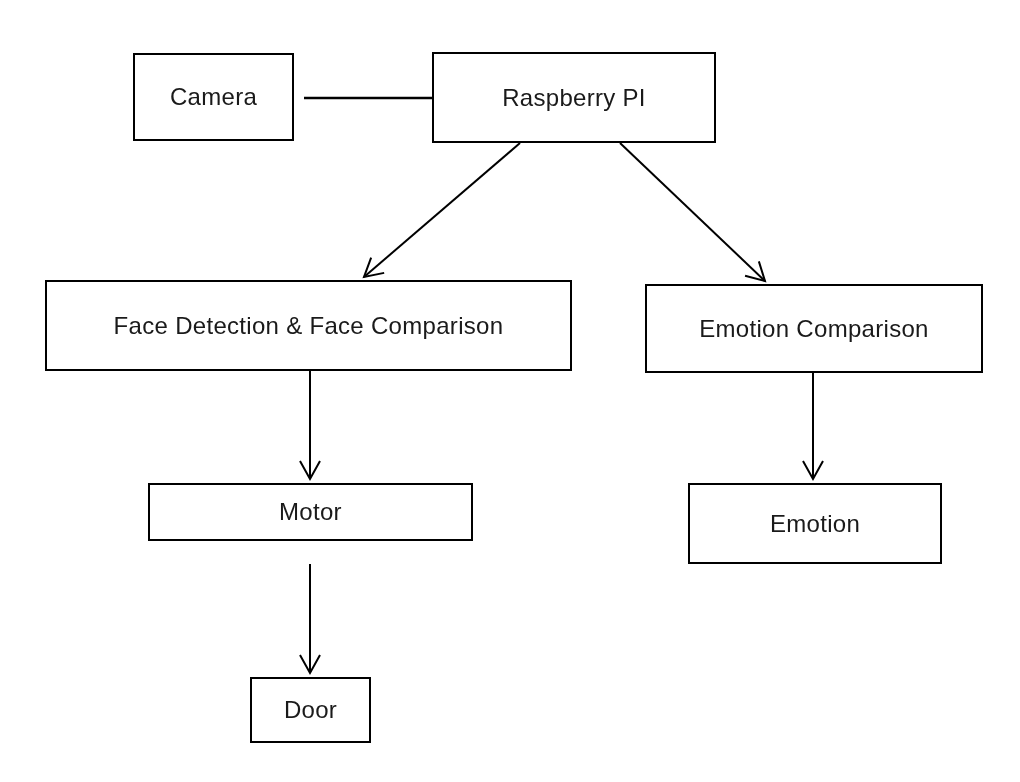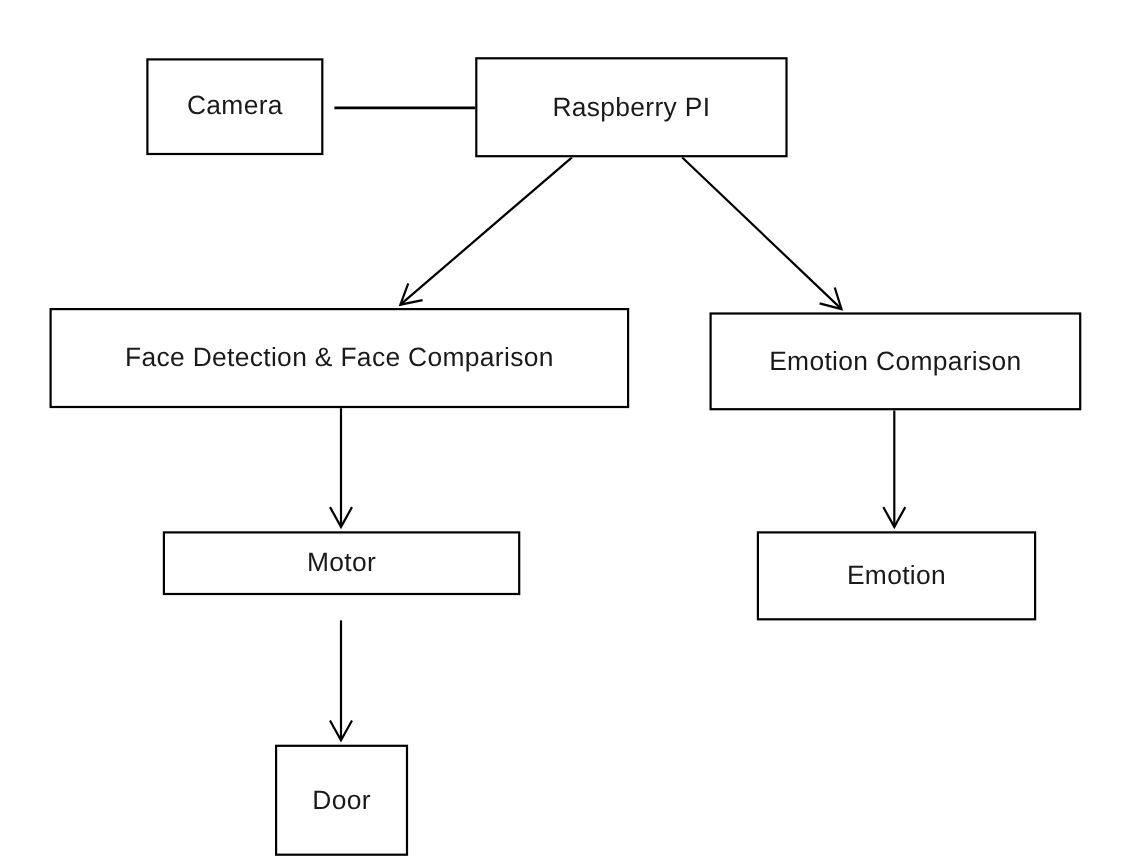--- a/index.html
+++ b/index.html
@@ -39,21 +39,21 @@
     letter-spacing: 0.3px;
     white-space: nowrap;
   }
   
   .node-camera      { left: 133px; top: 53px;  width: 161px; height: 88px; }
   .node-raspberry   { left: 432px; top: 52px;  width: 284px; height: 91px; }
   .node-face        { left: 45px;  top: 280px; width: 527px; height: 91px; text-align: right; }
   .node-emotion     { left: 645px; top: 284px; width: 338px; height: 89px; }
   .node-motor       { left: 148px; top: 483px; width: 325px; height: 58px; }
   .node-speaker     { left: 688px; top: 483px; width: 254px; height: 81px; }
-  .node-door        { left: 250px; top: 677px; width: 121px; height: 101px; }
+  .node-door        { left: 250px; top: 677px; width: 121px; height: 66px; }
 </style>
 </head>
 <body>
 
 <div class="canvas">
 
   <svg class="connector-layer" width="1020" height="782" viewBox="0 0 1020 782" xmlns="http://www.w3.org/2000/svg">
     <defs>
       <marker id="arrow-open" markerUnits="userSpaceOnUse" viewBox="0 0 24 24" markerWidth="24" markerHeight="24" refX="21" refY="12" orient="auto">
         <path d="M3,2 L21,12 L3,22" fill="none" stroke="#000000" stroke-width="2"></path>

